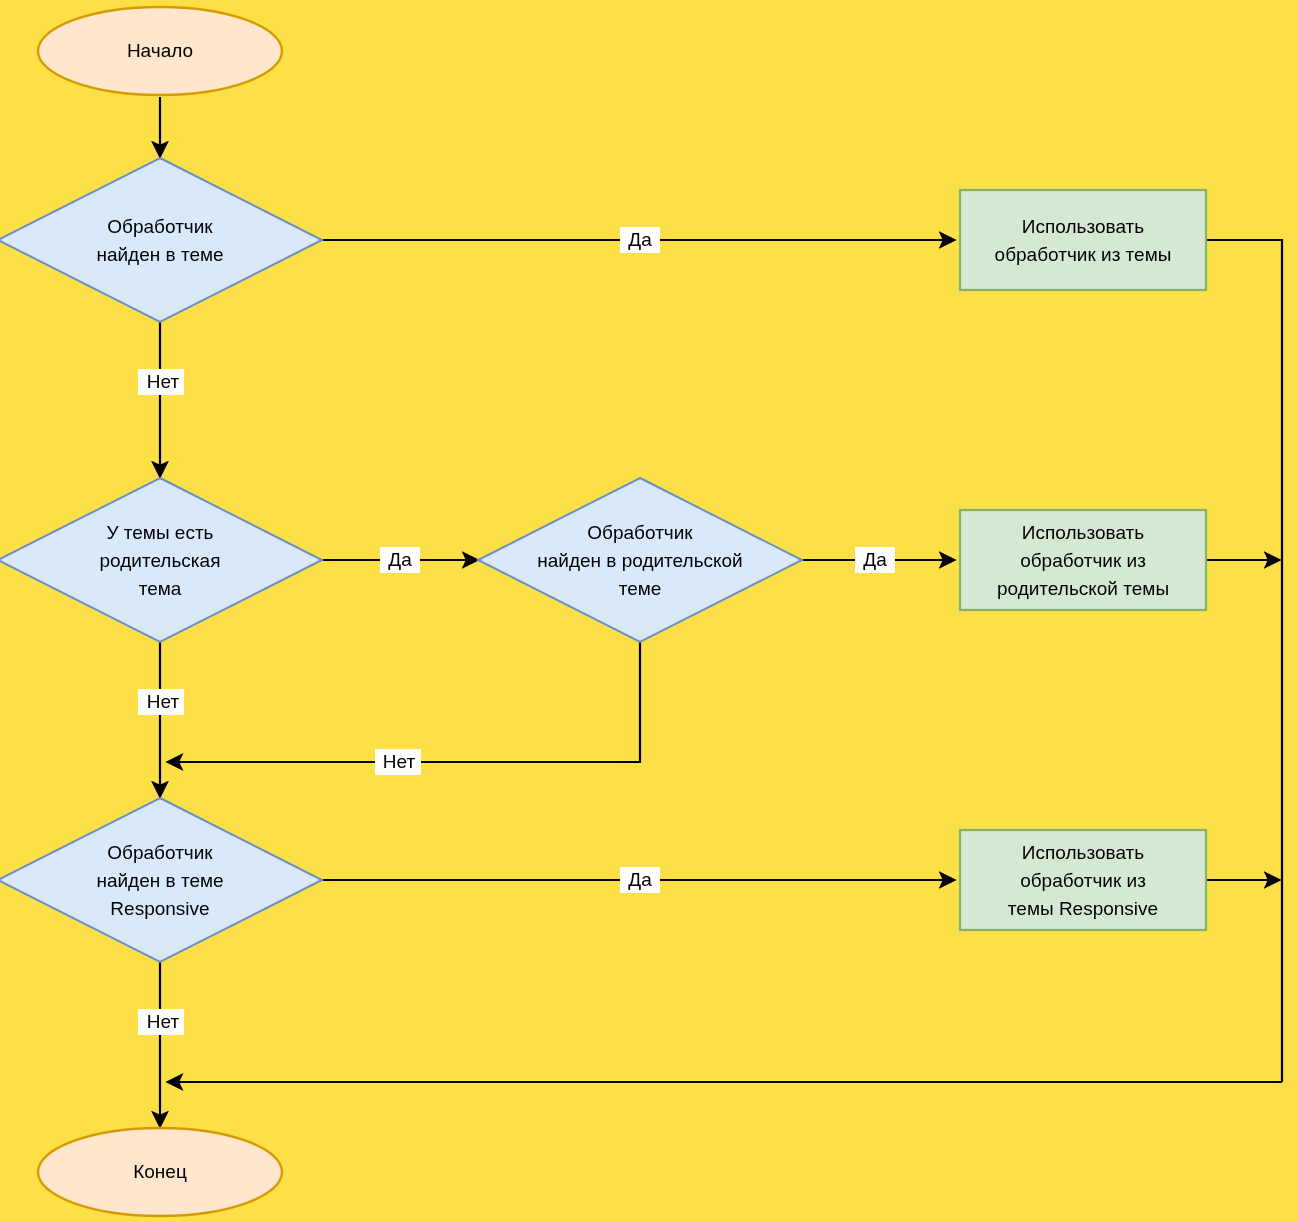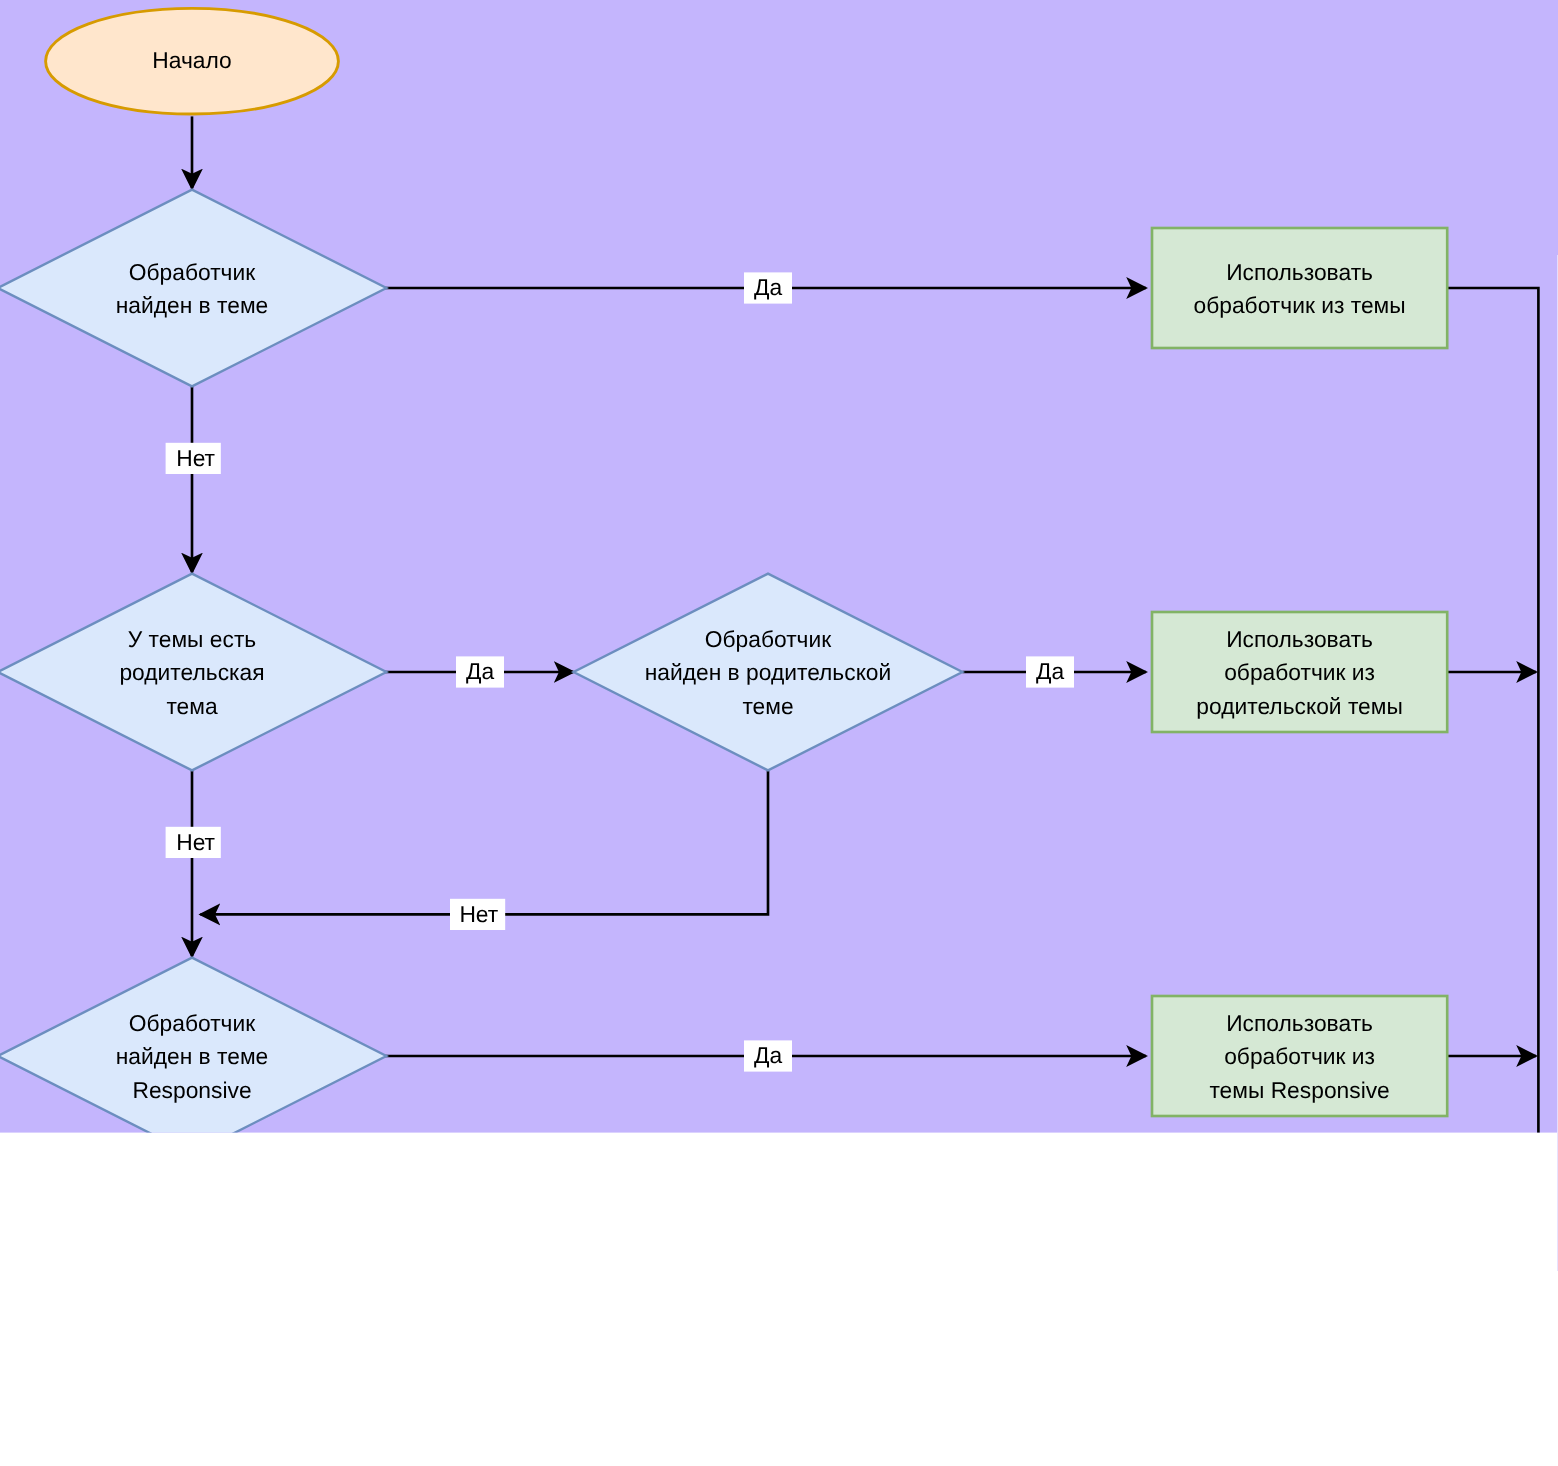--- a/index.html
+++ b/index.html
@@ -6,22 +6,22 @@
     margin: 0;
     padding: 0;
     background: #ffffff;
   }
   body {
     font-family: "Liberation Sans", "DejaVu Sans", sans-serif;
   }
   #canvas {
     position: relative;
     width: 1298px;
-    height: 944px;
-    background: #c4b5fd;
+    height: 1222px;
+    background: #fde047;
     overflow: hidden;
   }
   #flow-svg {
     position: absolute;
     top: 0;
     left: 0;
     width: 1298px;
     height: 1222px;
   }
   .node-label {

